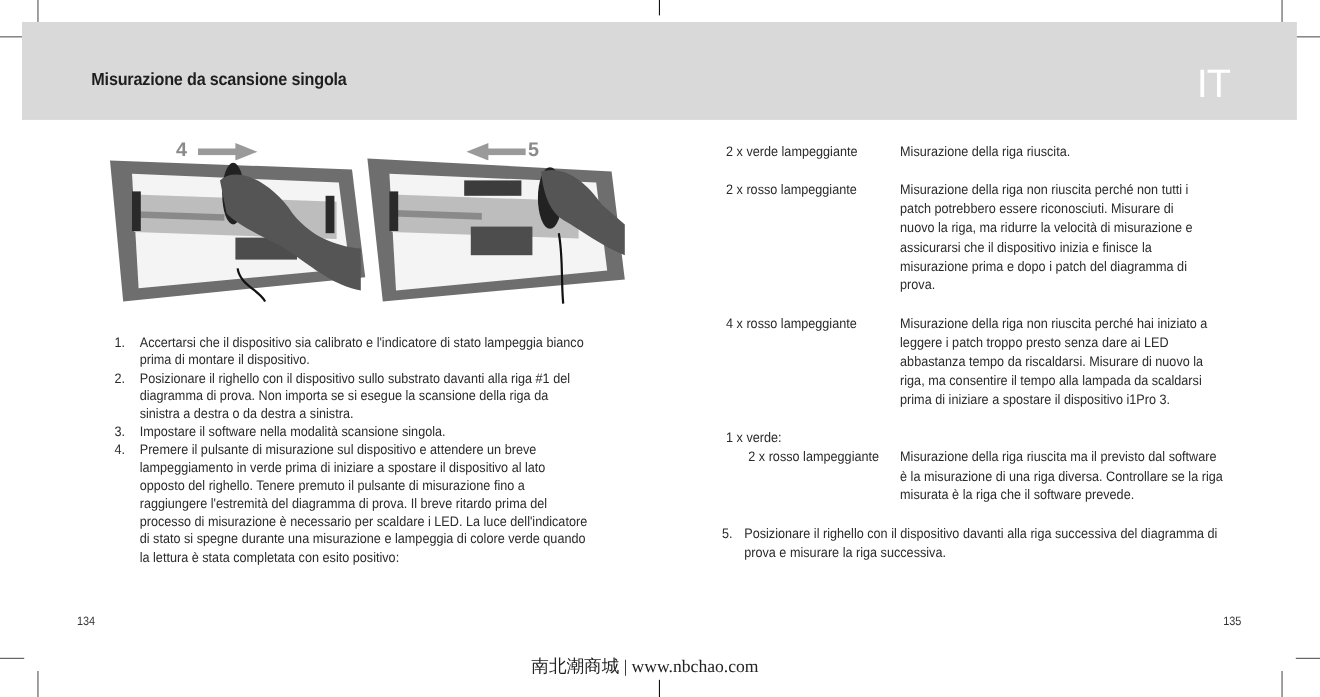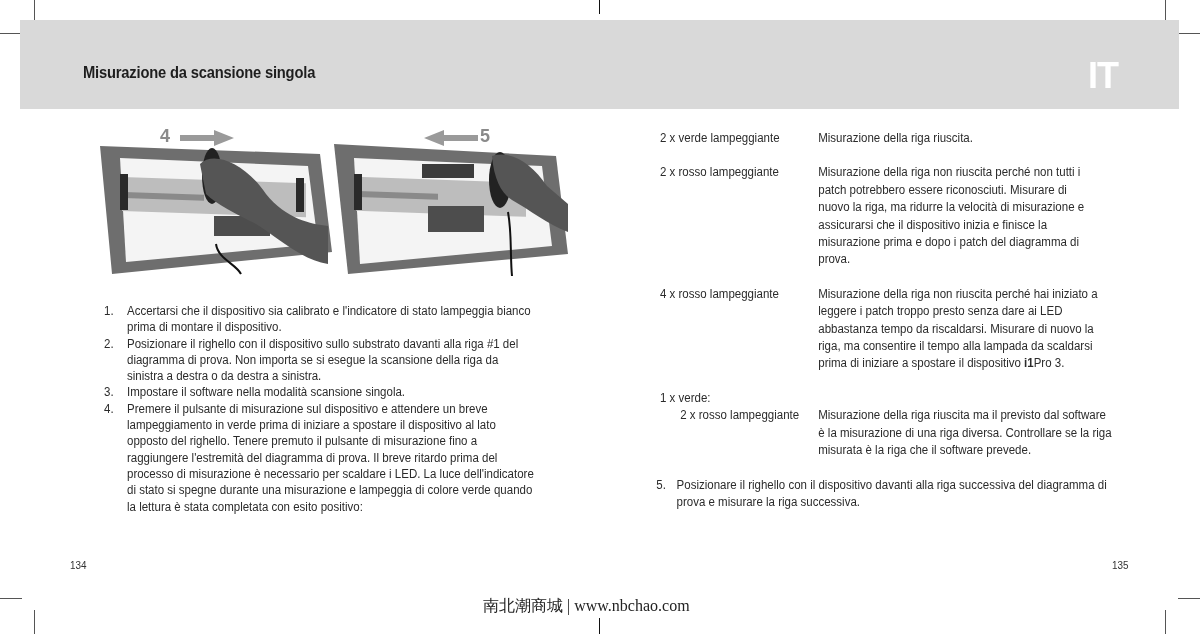--- a/index.html
+++ b/index.html
@@ -1,21 +1,21 @@
 <!DOCTYPE html>
 <html><head>
 <meta charset="utf-8">
 <style>
   html, body { margin:0; padding:0; }
   body { width:1200px; height:634px; position:relative; background:#ffffff; overflow:hidden;
          font-family:"Liberation Sans", sans-serif; color:#2b2b2b; }
   .header-band { position:absolute; left:20px; top:20px; width:1159px; height:89px; background:#d9d9d9; }
   .page-title { position:absolute; left:83px; top:64px; font-size:16px; font-weight:bold; color:#1e1e1e;
                 letter-spacing:-0.2px; transform:scaleX(0.92); transform-origin:left top; }
-  .lang-badge { position:absolute; left:1088px; top:55px; font-size:36px; font-weight:bold; color:#ffffff;
+  .lang-badge { position:absolute; left:1088px; top:55px; font-size:36px; font-weight:normal; color:#ffffff;
                 letter-spacing:-1px; }
   .crop { position:absolute; background:#555; }
   .fig { position:absolute; }
   .steps { position:absolute; left:104px; top:303px; width:470px; font-size:12.5px; line-height:16.3px;
            color:#2b2b2b; transform:scaleX(0.92); transform-origin:left top; }
   .steps .item { display:flex; }
   .steps .num { width:25px; flex:none; }
   .steps .txt { flex:1; width:480px; }
   .right-col { position:absolute; left:660px; top:130px; font-size:12.5px; line-height:17.4px; color:#2b2b2b;
                transform:scaleX(0.92); transform-origin:left top; }
@@ -23,21 +23,21 @@
   .row .key { width:172px; flex:none; }
   .row .val { width:300px; }
   .nested-head { margin-top:2px; }
   .nested { display:flex; margin-left:22px; margin-bottom:17px; }
   .nested .key { width:150px; flex:none; }
   .nested .val { width:322px; }
   .step5 { display:flex; width:520px; }
   .step5 .num { width:22px; flex:none; margin-left:-4px; }
   .pn { position:absolute; font-size:11px; color:#333; transform:scaleX(0.9); transform-origin:left top; }
   .watermark { position:absolute; left:483px; top:596px; font-size:16px; color:#222;font-family:Liberation Serif, serif; }
-  b.i1 { font-weight:bold; }
+  b.i1 { font-weight:normal; }
 </style>
 </head>
 <body>
 
 <div class="crop" style="left:34px;top:0;width:1px;height:22px"></div>
 <div class="crop" style="left:0;top:33px;width:22px;height:1px"></div>
 <div class="crop" style="left:1165px;top:0;width:1px;height:22px"></div>
 <div class="crop" style="left:1178px;top:33px;width:22px;height:1px"></div>
 <div class="crop" style="left:599px;top:0;width:1px;height:14px;background:#111"></div>
 <div class="crop" style="left:0;top:598px;width:22px;height:1px"></div>

